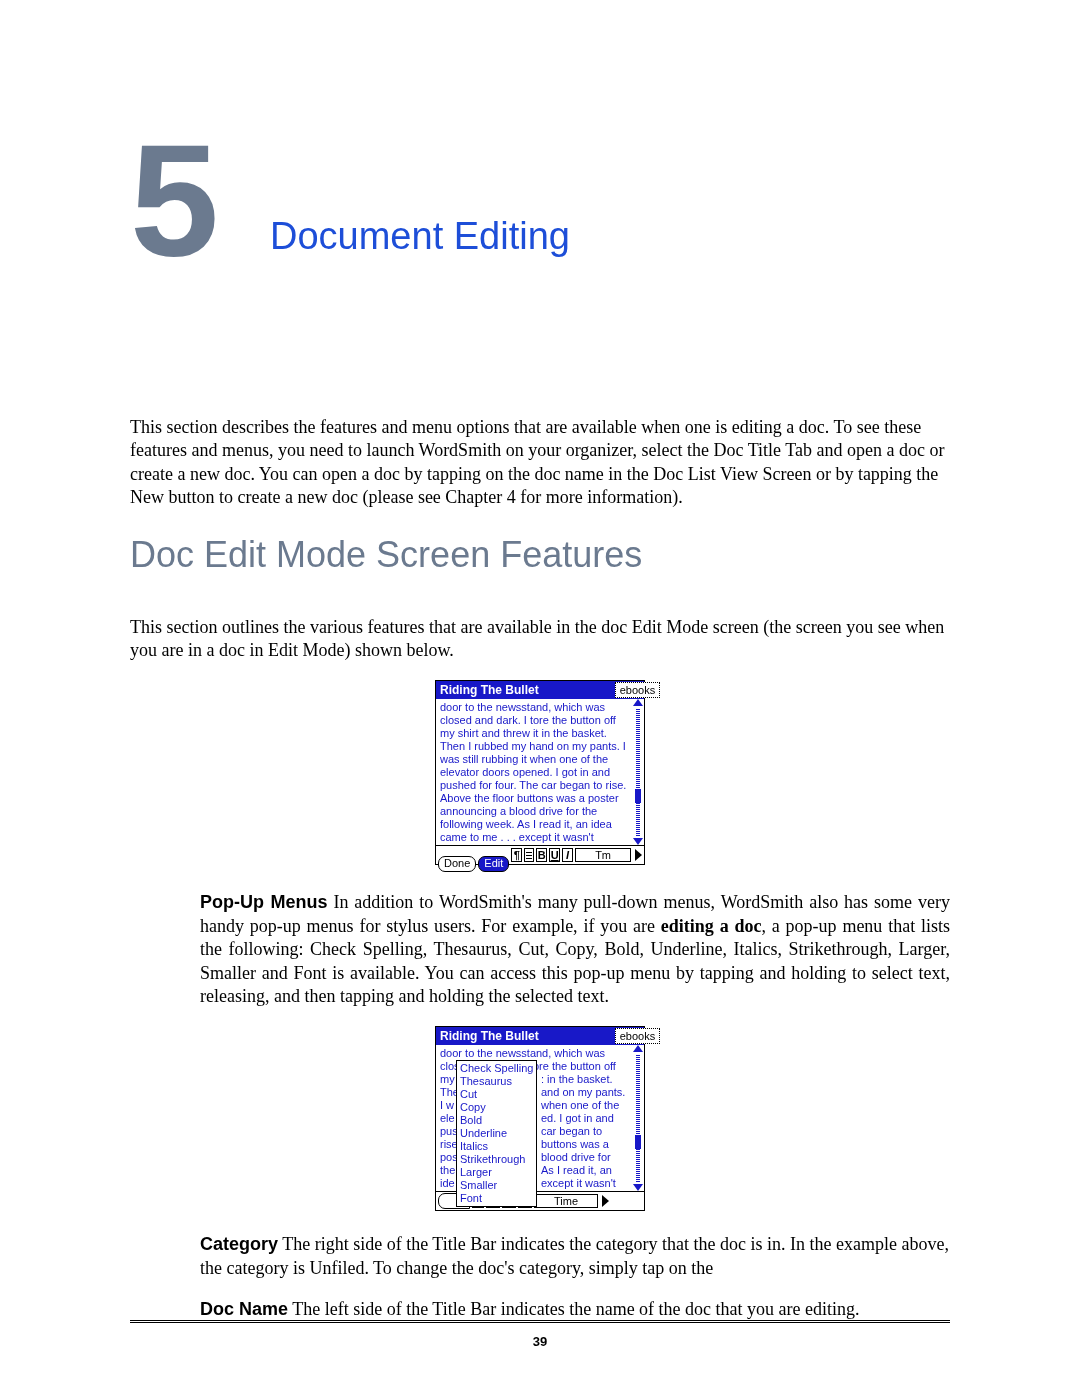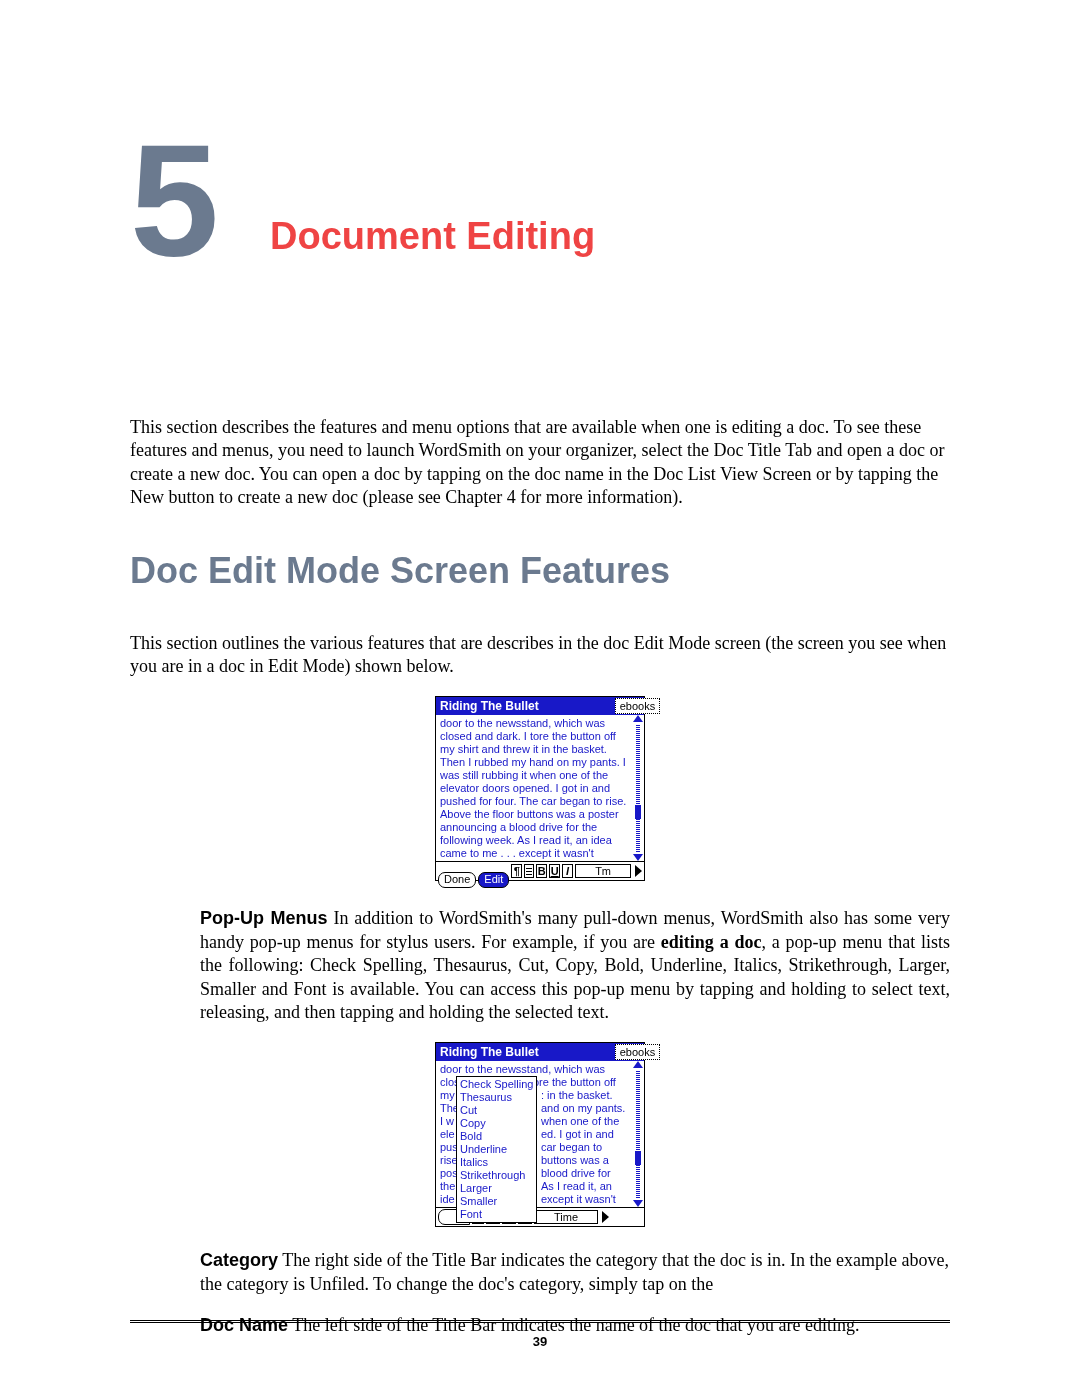--- a/index.html
+++ b/index.html
@@ -24,45 +24,45 @@
     font-weight: 900;
     font-size: 160px;
     color: #6b7a8f;
     line-height: 0.75;
     float: left;
     margin-right: 10px;
     margin-top: -10px;
   }
   .chapter-title {
     font-family: Arial, Helvetica, sans-serif;
-    font-weight: 700;
+    font-weight: 400;
     font-size: 38px;
-    color: #ef4444;
+    color: #1d4ed8;
     position: absolute;
     left: 140px;
     top: 65px;
   }
   .intro-block {
     padding-top: 130px;
   }
   .intro-text {
     font-size: 18px;
     line-height: 1.3;
     text-align: left;
   }
   .intro-indent {
     text-indent: 0;
   }
   .clearfix::after { content:""; display:block; clear:both; }
   .section-title {
     font-family: Arial, Helvetica, sans-serif;
-    font-weight: 700;
+    font-weight: 400;
     font-size: 36px;
     color: #6b7a8f;
-    margin-top: 40px;
+    margin-top: 24px;
     margin-bottom: 40px;
   }
   .body-text {
     font-size: 18px;
     line-height: 1.3;
   }
   .screenshot-wrap {
     text-align: center;
     margin: 10px 0 20px 0;
   }
@@ -232,21 +232,21 @@
     <div class="big-number">5</div>
     <div class="chapter-title">Document Editing</div>
   </div>
 
   <div class="intro-block">
     <p class="intro-text intro-indent">This section describes the features and menu options that are available when one is editing a doc.  To see these features and menus, you need to launch WordSmith on your organizer, select the Doc Title Tab and open a doc or create a new doc.  You can open a doc by tapping on the doc name in the Doc List View Screen or by tapping the New button to create a new doc (please see Chapter 4 for more information).</p>
   </div>
 
   <h2 class="section-title">Doc Edit Mode Screen Features</h2>
 
-  <p class="body-text">This section outlines the various features that are describes in the doc Edit Mode screen (the screen you see when you are in a doc in Edit Mode) shown below.</p>
+  <p class="body-text">This section outlines the various features that are available in the doc Edit Mode screen (the screen you see when you are in a doc in Edit Mode) shown below.</p>
 
   <div class="screenshot-wrap">
     <div class="palm-screen">
       <div class="palm-titlebar">
         <span class="title-left">Riding The Bullet</span>
         <span class="title-mid"></span>
         <span class="title-right">ebooks</span>
       </div>
       <div class="palm-body">
         <div class="palm-body-text">door to the newsstand, which was closed and dark. I tore the button off my shirt and threw it in the basket. Then I rubbed my hand on my pants. I was still rubbing it when one of the elevator doors opened. I got in and pushed for four. The car began to rise. Above the floor buttons was a poster announcing a blood drive for the following week. As I read it, an idea came to me . . . except it wasn't</div>

